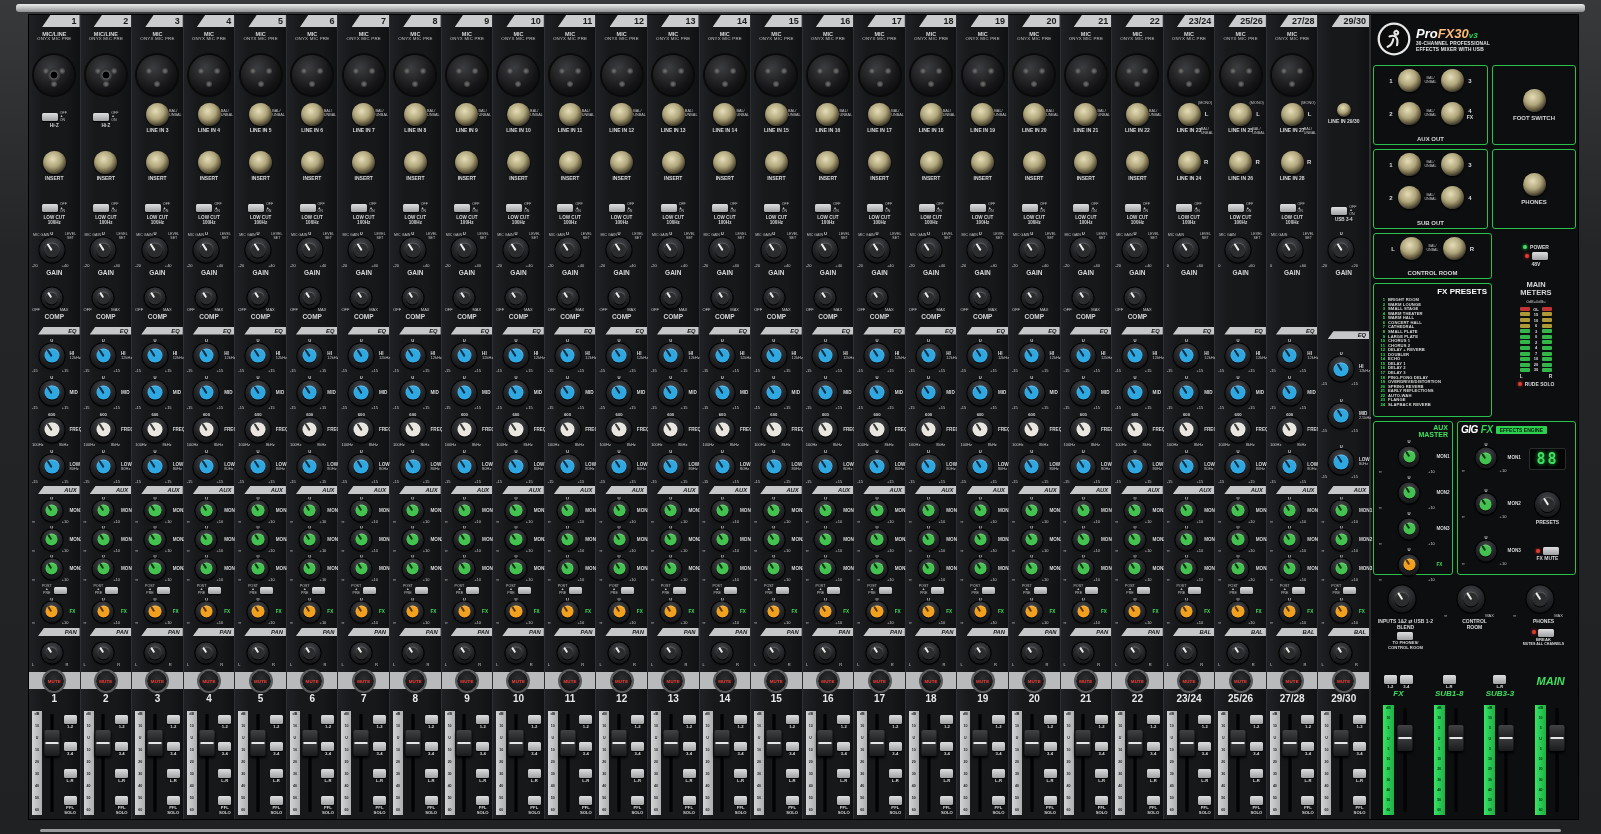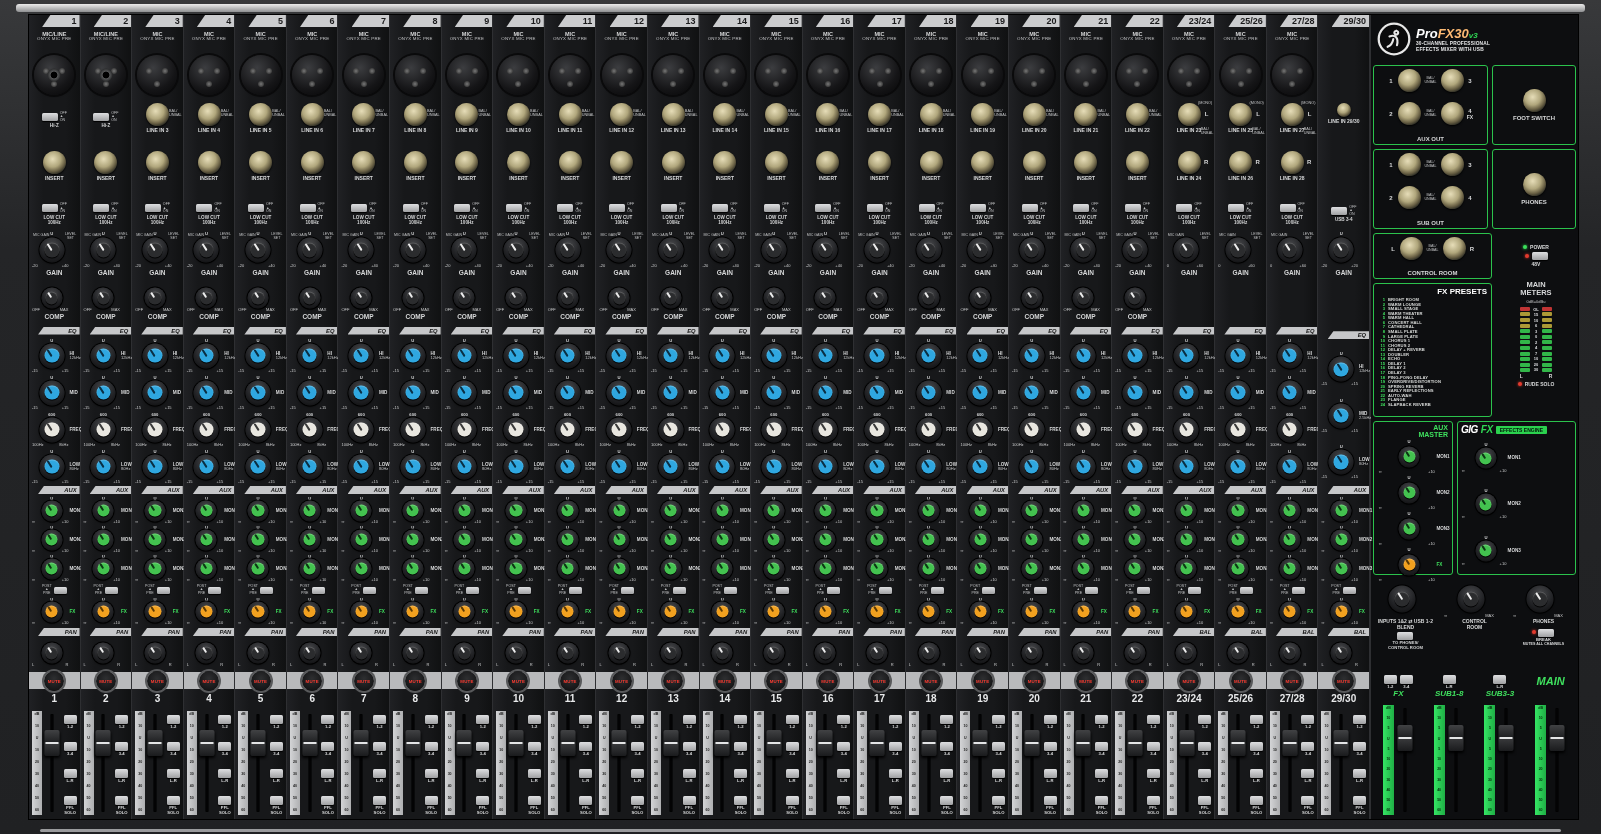--- a/index.html
+++ b/index.html
@@ -5229,20 +5229,34 @@
                   <div class="kside"><span>MON2</span></div>
                 </div>
                 <div class="krow">
                   <span class="ku">U</span>
                   <div class="knob k22 cap-green"></div>
                   <span class="kl">∞</span>
                   <span class="kr">+10</span>
                   <div class="kside"><span>MON3</span></div>
                 </div>
               </div>
+              <div class="gigR">
+                <div class="seg7">88</div>
+                <div style="text-align: center;">
+                  <div class="knob k26 cap-dark" style="position: relative; left: 0px; top: 0px; transform: none; margin: 0px auto 2px;"></div>
+                  <div class="pklabel">PRESETS</div>
+                </div>
+                <div style="text-align: center;">
+                  <div class="fxmute">
+                    <span class="led r"></span>
+                    <div class="sw"></div>
+                  </div>
+                  <div class="pklabel">FX MUTE</div>
+                </div>
+              </div>
             </div>
           </div>
         </div>
         <div class="mrow" style="height: 96px;">
           <div class="mncol">
             <div class="krow" style="height: 40px;">
               <div class="knob k28 cap-dark"></div>
             </div>
             <div class="mntitle"><span>INPUTS 1&amp;2 ⇄ USB 1-2</span><br><span>BLEND</span></div>
             <div class="mswitch">

